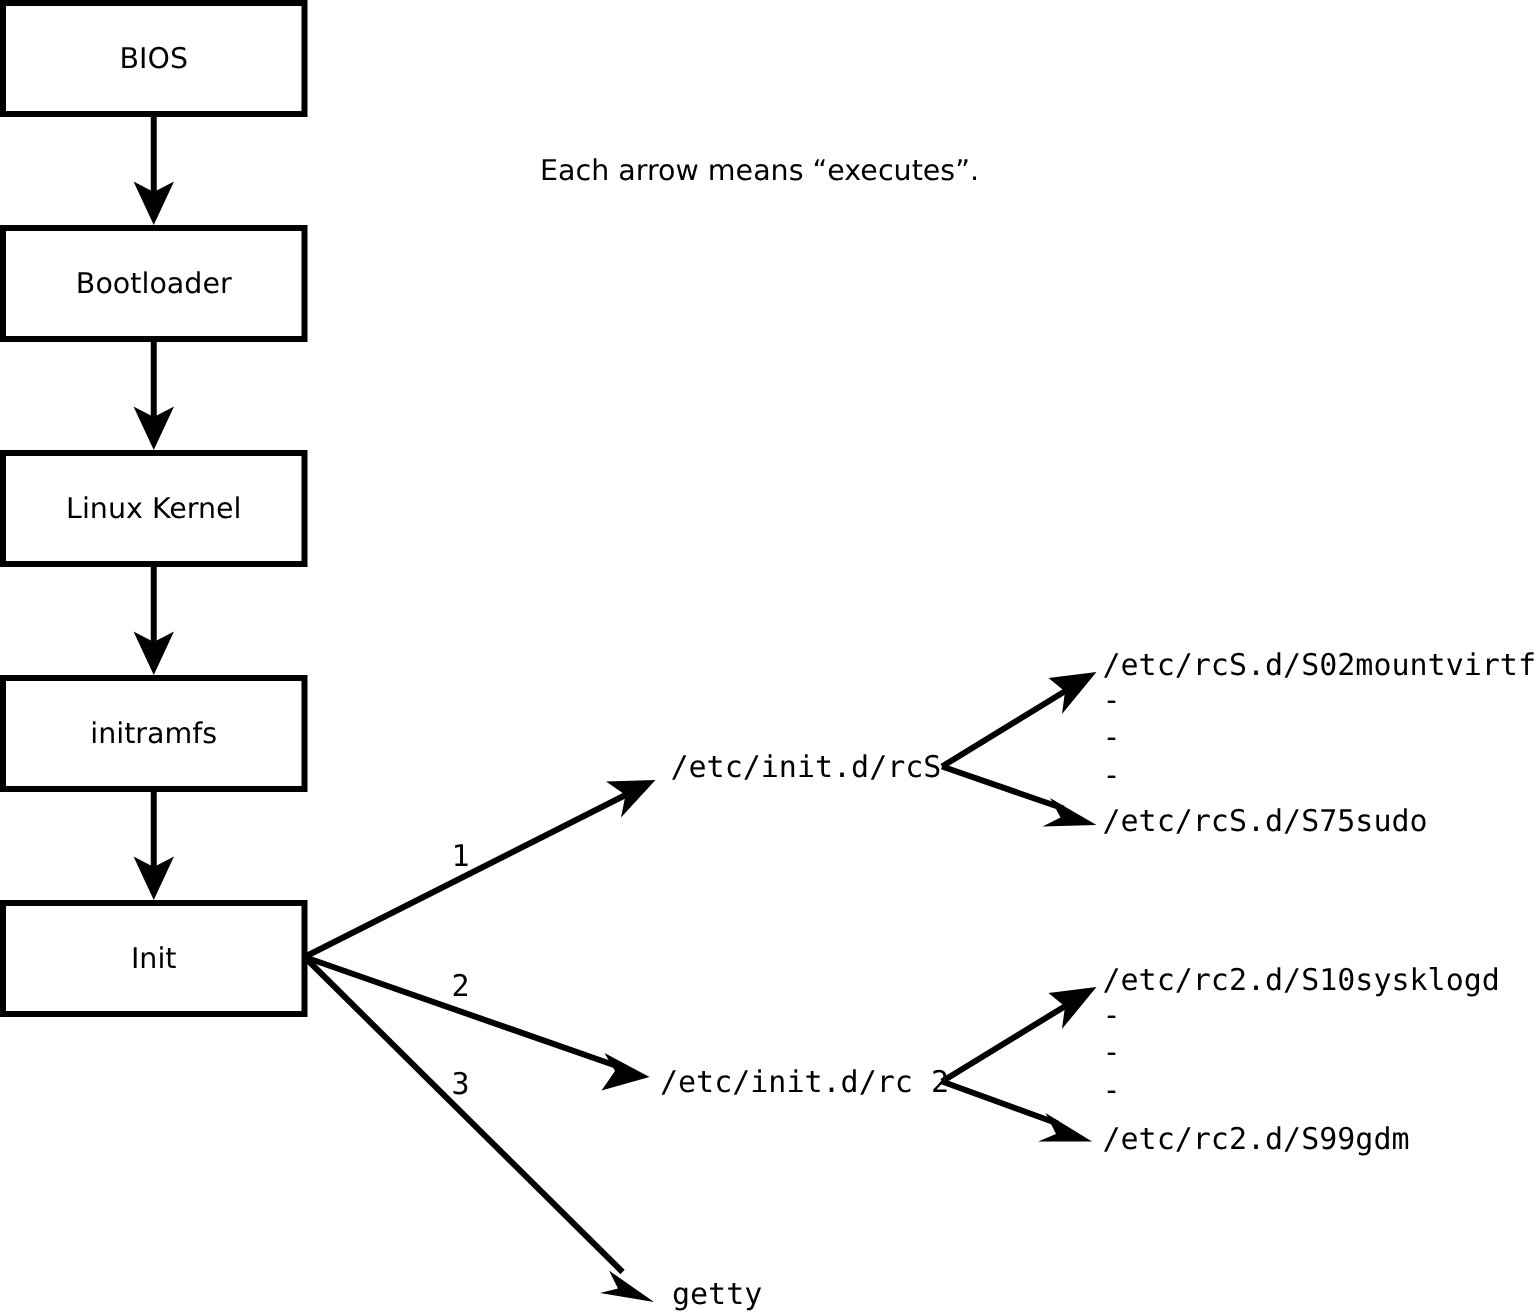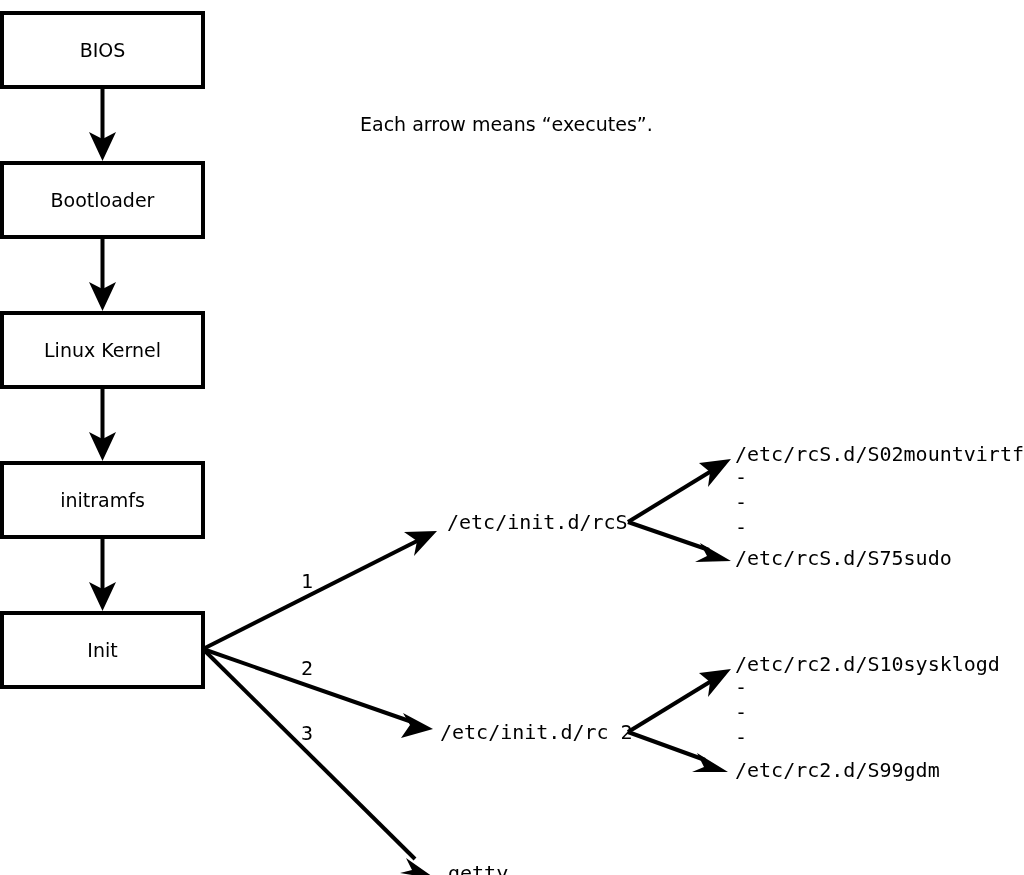--- a/index.html
+++ b/index.html
@@ -11,21 +11,20 @@
     width: 1024px;
     height: 875px;
     overflow: hidden;
     font-family: "Liberation Sans", sans-serif;
   }
   #diagram-root {
     position: relative;
     width: 1024px;
     height: 819px;
     background: #ffffff;
-    margin-top: 11px;
   }
   svg.canvas {
     position: absolute;
     top: 0;
     left: 0;
     width: 1024px;
     height: 875px;
     display: block;
   }
   .box-rect {

